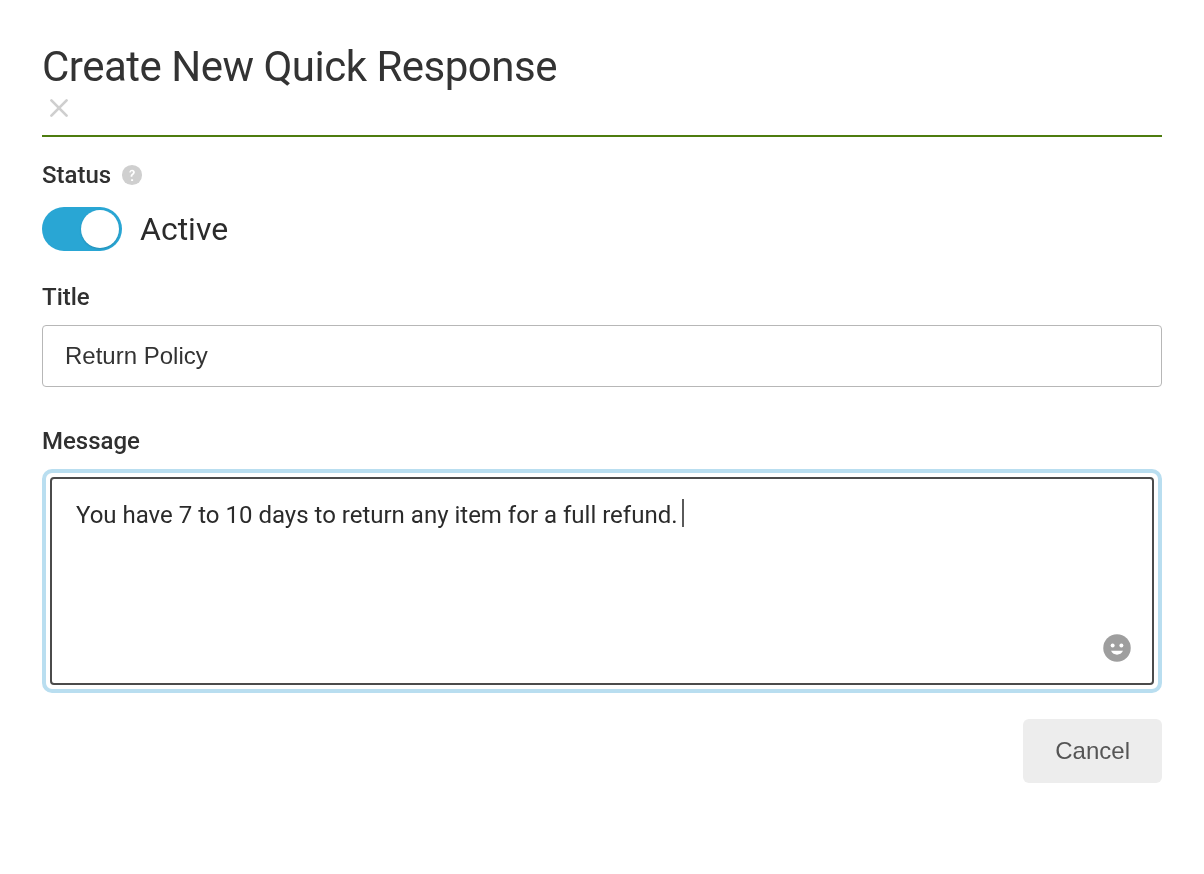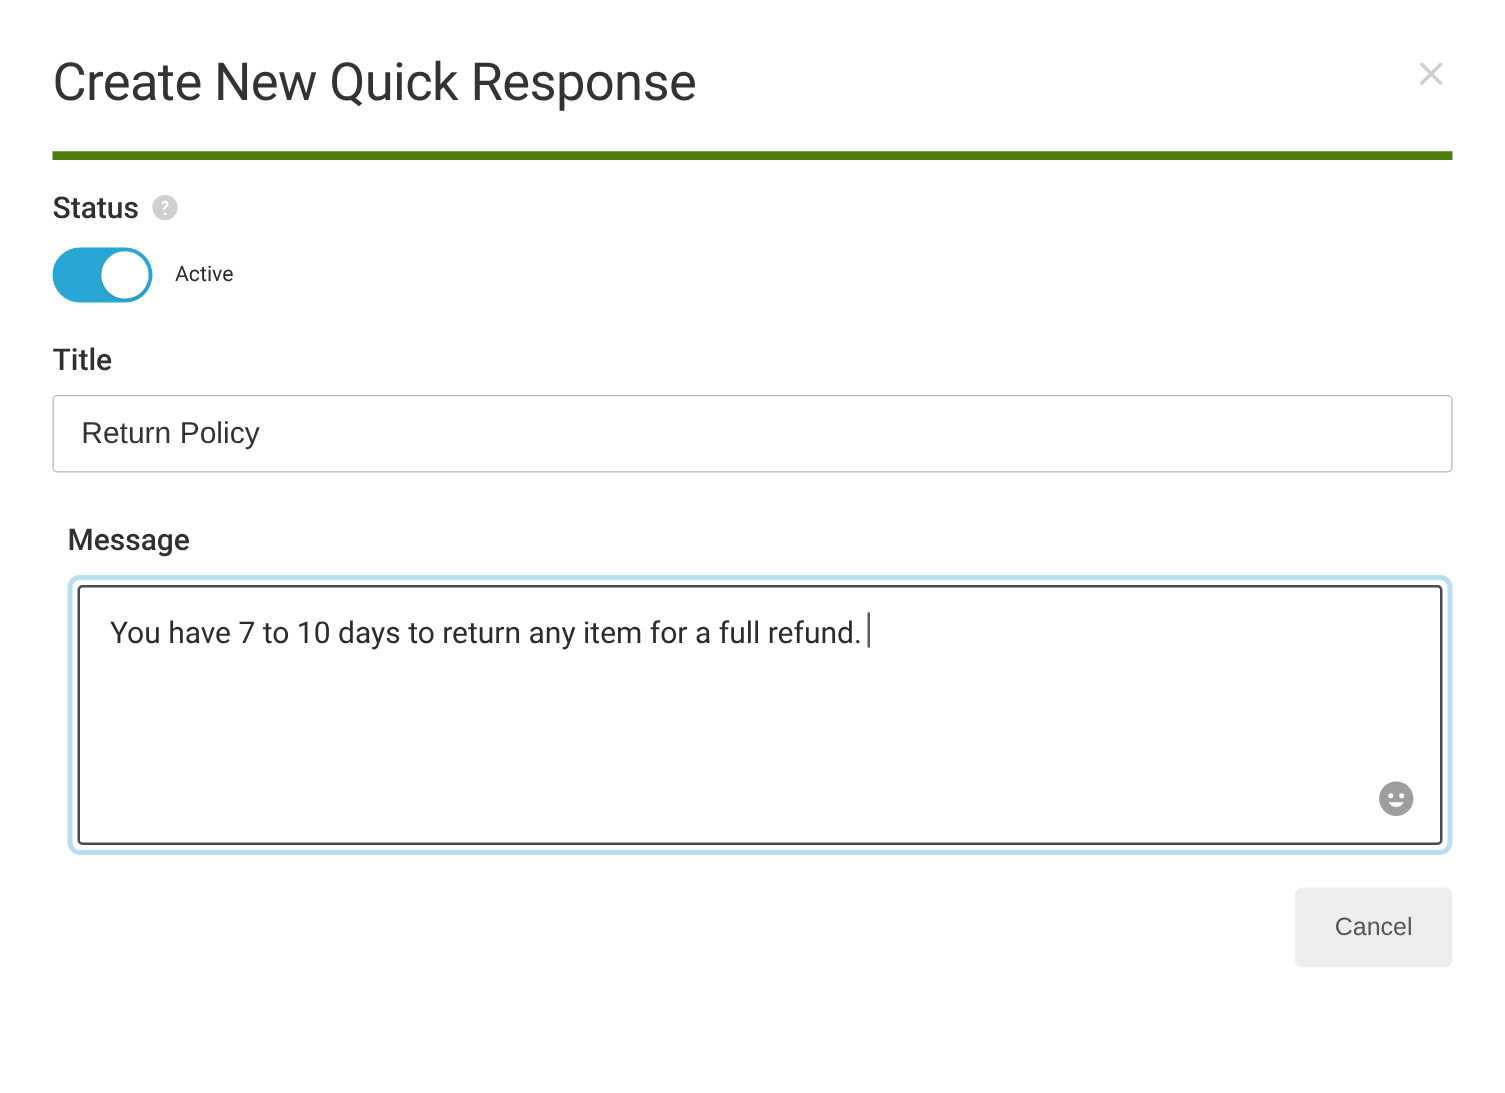--- a/index.html
+++ b/index.html
@@ -12,22 +12,23 @@
     font-family: -apple-system, BlinkMacSystemFont, "Segoe UI", Roboto, "Helvetica Neue", Arial, sans-serif;
     color: #2b2b2b;
   }
   .modal {
     padding: 42px 42px 0 42px;
   }
   .modal-header {
     display: flex;
     justify-content: space-between;
     align-items: flex-start;
-    border-bottom: 7px solid #4d7c0f;
-    padding-bottom: 30px;
+    border-bottom: 2px solid #4d7c0f;
+    padding-bottom: 10px;
+    flex-direction: column;
   }
   .modal-title {
     font-size: 42px;
     font-weight: 400;
     color: #333333;
     margin: 0;
     letter-spacing: -0.5px;
   }
   .close-btn {
     background: none;
@@ -74,40 +75,40 @@
     position: absolute;
     top: 3px;
     right: 3px;
     width: 38px;
     height: 38px;
     background: #ffffff;
     border-radius: 50%;
     box-shadow: 0 1px 2px rgba(0,0,0,0.15);
   }
   .toggle-label {
-    font-size: 17px;
+    font-size: 32px;
     color: #2b2b2b;
   }
 
   .title-section { margin-top: 32px; }
   .title-section .field-label { margin-bottom: 14px; display:block; }
 
   .text-input {
     width: 100%;
     height: 62px;
     border: 1px solid #b7b7b7;
     border-radius: 4px;
     font-size: 24px;
     padding: 4px 22px;
     color: #333333;
     background: #ffffff;
     outline: none;
   }
 
-  .message-section { margin-top: 40px; margin-left: 12px; }
+  .message-section { margin-top: 40px; }
   .message-section .field-label { margin-bottom: 14px; display:block; }
 
   .message-wrap {
     position: relative;
     border: 4px solid #b9def0;
     border-radius: 10px;
     padding: 4px;
   }
   .message-inner {
     border: 2px solid #4b4b4b;
@@ -145,21 +146,21 @@
 
   .footer {
     display: flex;
     justify-content: flex-end;
     gap: 22px;
     margin-top: 26px;
   }
   .btn {
     height: 64px;
     padding: 0 32px;
-    font-size: 20px;
+    font-size: 24px;
     border-radius: 6px;
     border: none;
     cursor: pointer;
     font-weight: 500;
   }
   .btn-cancel {
     background: #ededed;
     color: #555555;
   }
   .btn-save {

